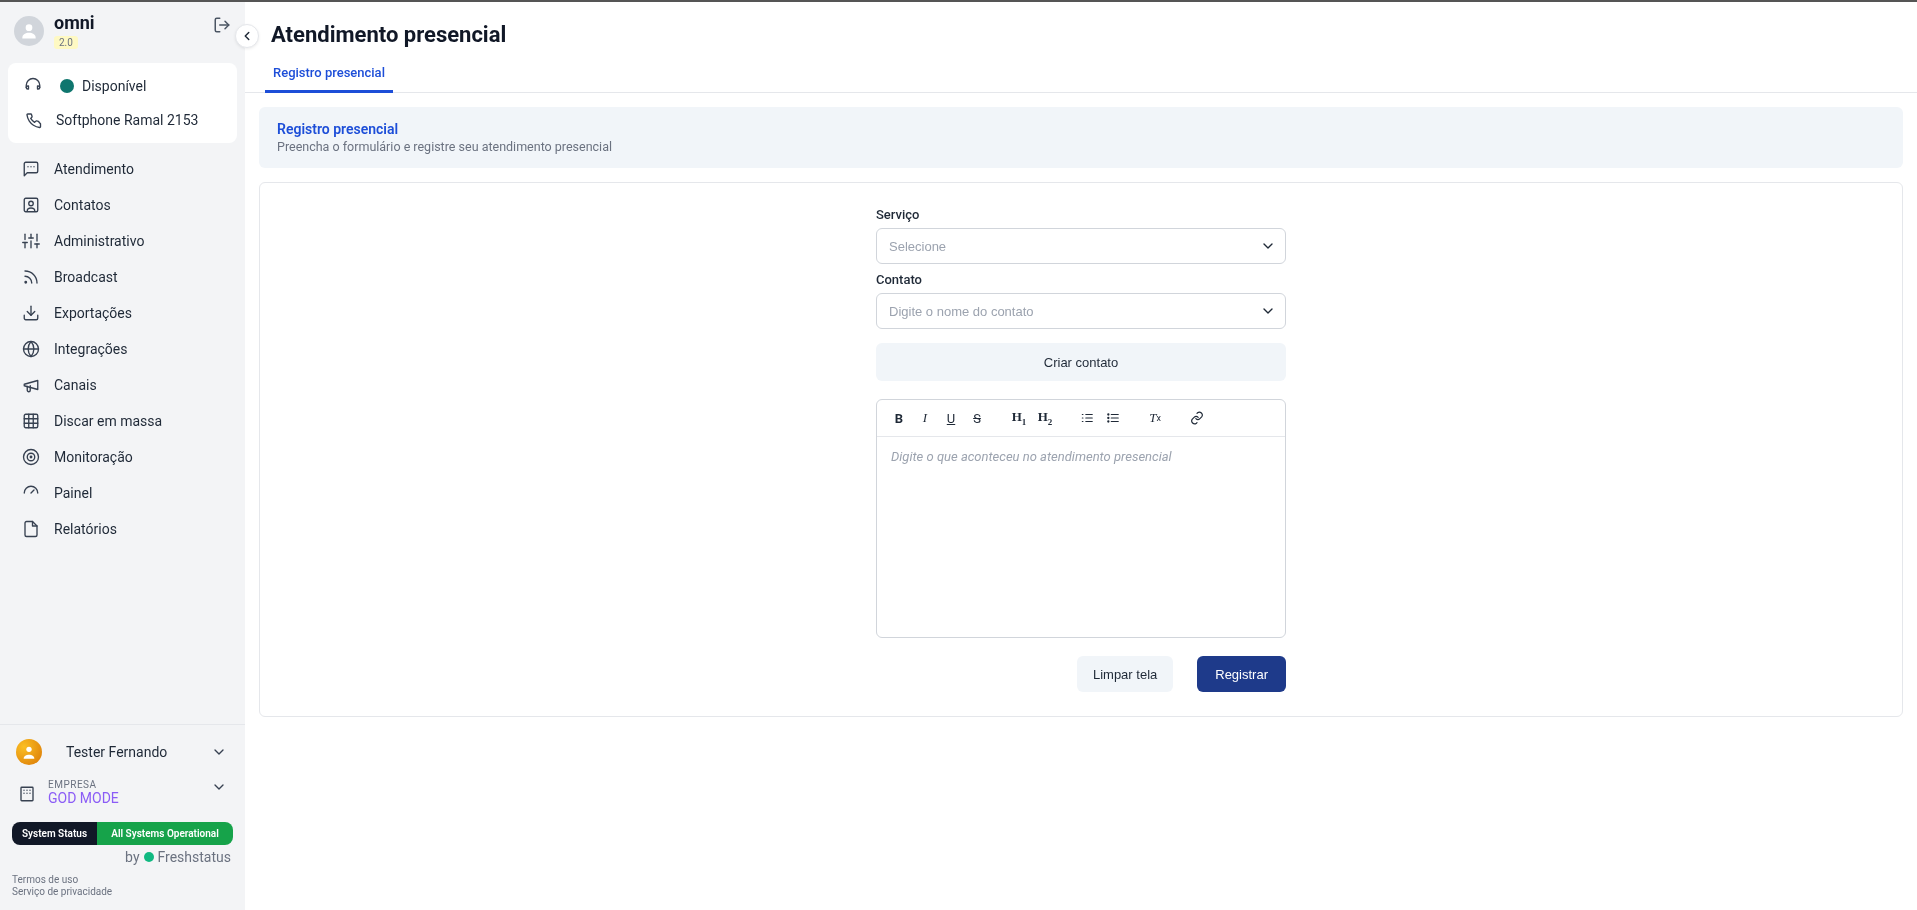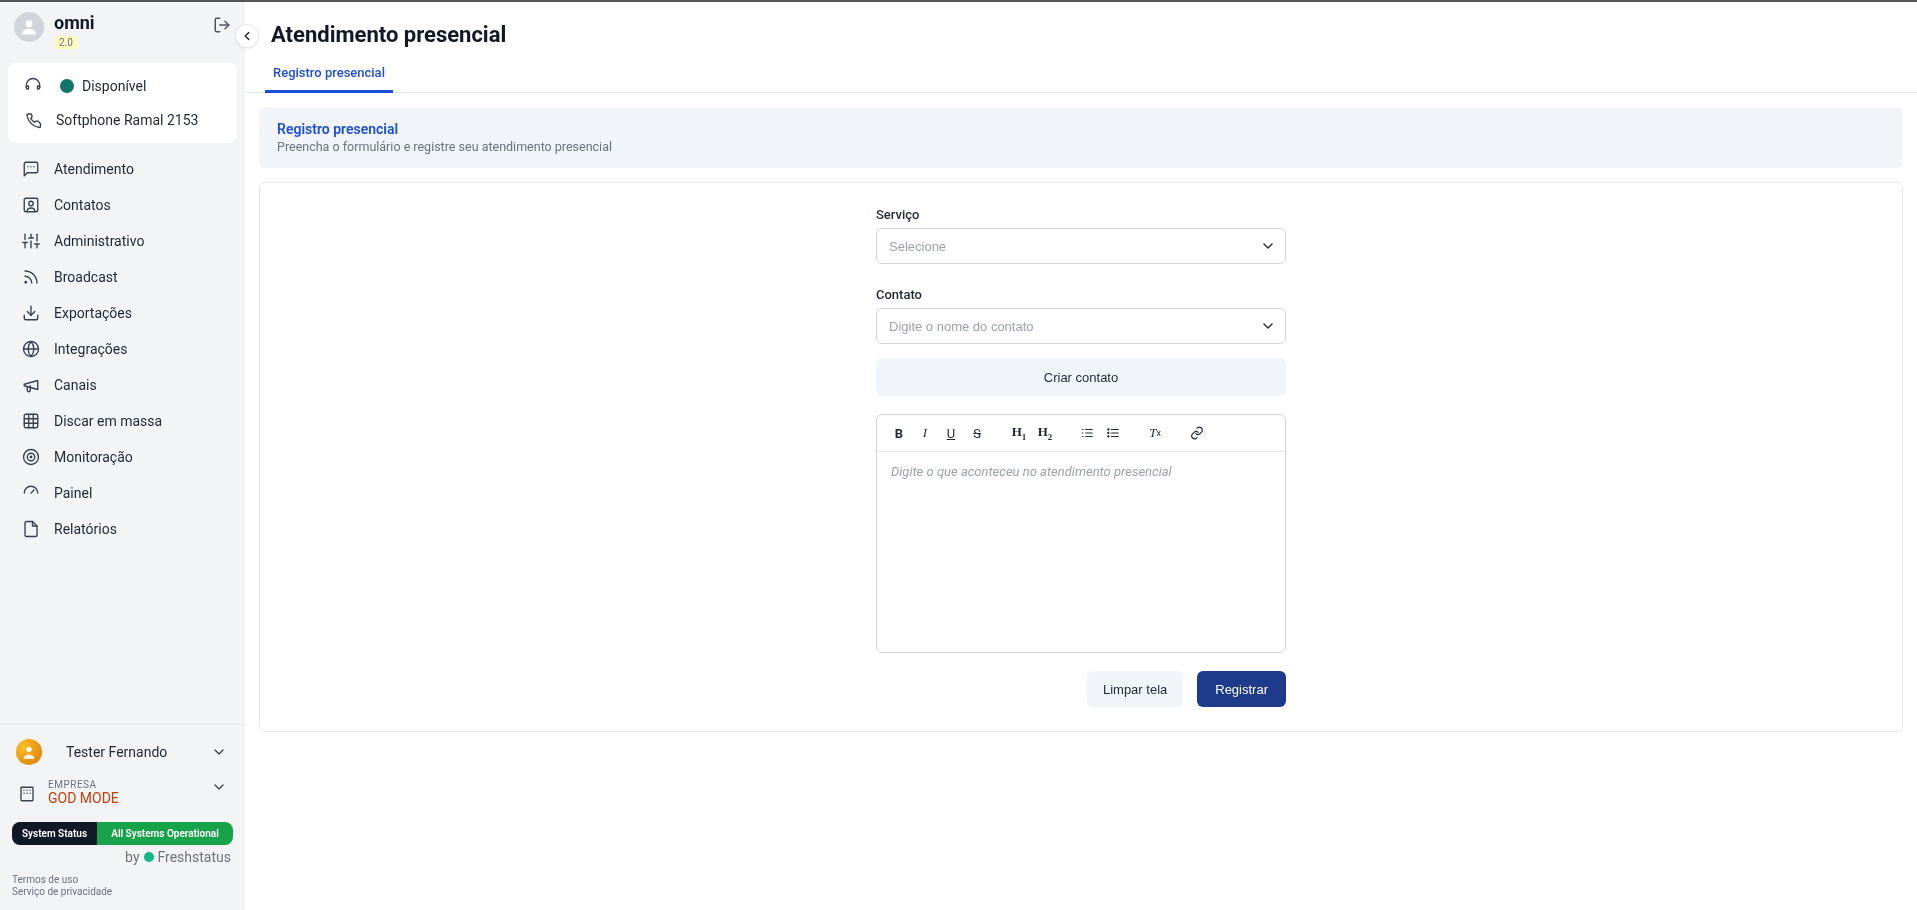--- a/index.html
+++ b/index.html
@@ -4,21 +4,21 @@
 <style>
   * { box-sizing: border-box; }
   html, body { margin: 0; padding: 0; height: 100%; font-family: -apple-system, BlinkMacSystemFont, "Segoe UI", Roboto, Arial, sans-serif; font-size: 14px; color: #1f2937; background: #fff; }
 
   
   .app { display: flex; width: 100%; height: 100%; border-top: 2px solid #555; }
   .sidebar { width: 245px; flex: 0 0 245px; background: #f3f4f6; display: flex; flex-direction: column; position: relative; }
   .main { flex: 1 1 auto; overflow: auto; }
 
   
-  .sb-header { display: flex; padding: 10px 14px 10px 14px; position: relative; }
+  .sb-header { display: flex; align-items: center; padding: 10px 14px 10px 14px; position: relative; }
   .avatar-circle { width: 30px; height: 30px; border-radius: 50%; background: #d1d5db; color: #fff; display: flex; align-items: center; justify-content: center; margin-right: 10px; }
   .avatar-circle svg { width: 20px; height: 20px; }
   .app-name { font-weight: 700; font-size: 18px; color: #111827; }
   .app-ver-badge { display: inline-block; font-size: 10px; color: #6b7280; background: #fef9c3; border-radius: 3px; padding: 1px 5px; margin-top: 2px; }
   .logout-icon { position: absolute; right: 14px; top: 14px; color: #4b5563; }
   .collapse-btn { position: absolute; right: -14px; top: 22px; width: 24px; height: 24px; border-radius: 50%; background: #fff; border: 1px solid #e5e7eb; box-shadow: 0 1px 3px rgba(0,0,0,.08); display: flex; align-items: center; justify-content: center; color: #1f2937; cursor: pointer; z-index: 5; }
 
   
   .sb-block { padding: 4px 8px; }
   .sb-card { background: #fff; border-radius: 8px; padding: 6px 0; }
@@ -35,21 +35,21 @@
   .sb-nav::-webkit-scrollbar-thumb { background: #cbd5e1; border-radius: 3px; }
 
   
   .sb-footer { padding: 6px 8px 10px 8px; border-top: 1px solid #e5e7eb; }
   .user-row { display: flex; align-items: center; padding: 8px 8px; cursor: pointer; position: relative; gap: 14px; }
   .user-avatar { width: 26px; height: 26px; border-radius: 50%; background: radial-gradient(circle at 30% 30%, #fbbf24, #d97706); margin-right: 10px; display:flex; align-items:center; justify-content:center; color:#fff; font-size:12px;}
   .chev { position: absolute; right: 10px; color: #374151; }
   .company-row { display: flex; align-items: flex-start; padding: 6px 8px 8px 8px; cursor: pointer; position: relative; }
   .company-row .icon { width: 22px; display: flex; justify-content: center; color: #374151; margin-right: 10px; margin-top: 6px; }
   .company-label { font-size: 10px; letter-spacing: .5px; color: #6b7280; }
-  .company-name { font-size: 14px; color: #c2410c; }
+  .company-name { font-size: 14px; color: #8b5cf6; }
 
   .status-pill { display: flex; border-radius: 8px; overflow: hidden; font-size: 10px; font-weight: 600; margin: 8px 4px 2px 4px; }
   .status-pill .left { background: #111827; color: #fff; padding: 6px 10px; }
   .status-pill .right { background: #16a34a; color: #fff; padding: 6px 10px; flex: 1; text-align: center; }
   .powered { font-size: 14px; color: #6b7280; text-align: center; padding: 2px 6px 6px 6px; display:flex; justify-content:flex-end; align-items:center; gap:4px;}
   .powered .fs-icon { width:10px; height:10px; border-radius:50%; background:#10b981; display:inline-block;}
   .legal-links { padding: 2px 4px; }
   .legal-links a { display: block; font-size: 10px; color: #6b7280; text-decoration: none; margin: 1px 0; }
 
   
@@ -58,38 +58,38 @@
   .tab { padding: 12px 2px; margin-right: 24px; font-size: 13px; color: #374151; cursor: pointer; position: relative; }
   .tab.active { color: #1d4ed8; font-weight: 500; }
   .tab.active::after { content: ""; position: absolute; left: -6px; right: -6px; bottom: -1px; height: 3px; background: #1d4ed8; }
 
   .info-banner { margin: 14px 14px; background: #f1f5f9; border-radius: 6px; padding: 14px 18px; }
   .info-banner .ib-title { color: #1d4ed8; font-weight: 600; font-size: 14px; margin-bottom: 2px; }
   .info-banner .ib-sub { color: #6b7280; font-size: 12.5px; }
 
   .form-card { margin: 0 14px 30px 14px; border: 1px solid #e5e7eb; border-radius: 6px; padding: 24px; }
   .form-inner { max-width: 410px; margin: 0 auto; }
-  .form-label { font-size: 13px; font-weight: 500; color: #1f2937; margin-bottom: 6px; margin-top: 23px; }
+  .form-label { font-size: 13px; font-weight: 500; color: #1f2937; margin-bottom: 6px; margin-top: 8px; }
   .form-label:first-child { margin-top: 0; }
   .select-box { position: relative; }
   .select-input { width: 100%; border: 1px solid #d1d5db; border-radius: 6px; height: 36px; padding: 0 36px 0 12px; font-size: 13px; color: #9ca3af; background: #fff; }
   .select-input::placeholder { color: #9ca3af; }
   .select-box .chev-d { position: absolute; right: 10px; top: 50%; transform: translateY(-50%); color: #1f2937; pointer-events:none;}
 
   .btn-block { width: 100%; background: #f1f5f9; border: none; border-radius: 6px; height: 38px; font-size: 13px; color: #1f2937; cursor: pointer; margin-top: 14px; }
 
   .rte { border: 1px solid #d1d5db; border-radius: 6px; margin-top: 18px; }
   .rte-toolbar { display: flex; align-items: center; padding: 6px 10px; border-bottom: 1px solid #e5e7eb; gap: 2px; flex-wrap: wrap; }
   .rte-btn { width: 24px; height: 24px; display: flex; align-items: center; justify-content: center; color: #1f2937; cursor: pointer; border-radius: 4px; font-size: 13px; }
   .rte-sep { width: 14px; }
   .h-label { font-family: "Times New Roman", serif; font-weight: 600; font-size: 13px; }
   .h-label sub { font-size: 9px; }
   .rte-body { min-height: 200px; padding: 12px 14px; font-size: 13px; color: #9ca3af; font-style: italic; }
 
-  .form-actions { display: flex; justify-content: flex-end; gap: 14px; margin-top: 18px; }
+  .form-actions { display: flex; justify-content: flex-end; gap: 24px; margin-top: 18px; }
   .btn-secondary { background: #f1f5f9; border: none; border-radius: 6px; height: 36px; padding: 0 16px; font-size: 13px; color: #1f2937; cursor: pointer; }
   .btn-primary { background: #1e3a8a; border: none; border-radius: 6px; height: 36px; padding: 0 18px; font-size: 13px; color: #fff; cursor: pointer; font-weight: 500; }
 
   svg { display: block; }
 </style>
 </head>
 <body>
 
 <div class="app">
   <aside class="sidebar">

